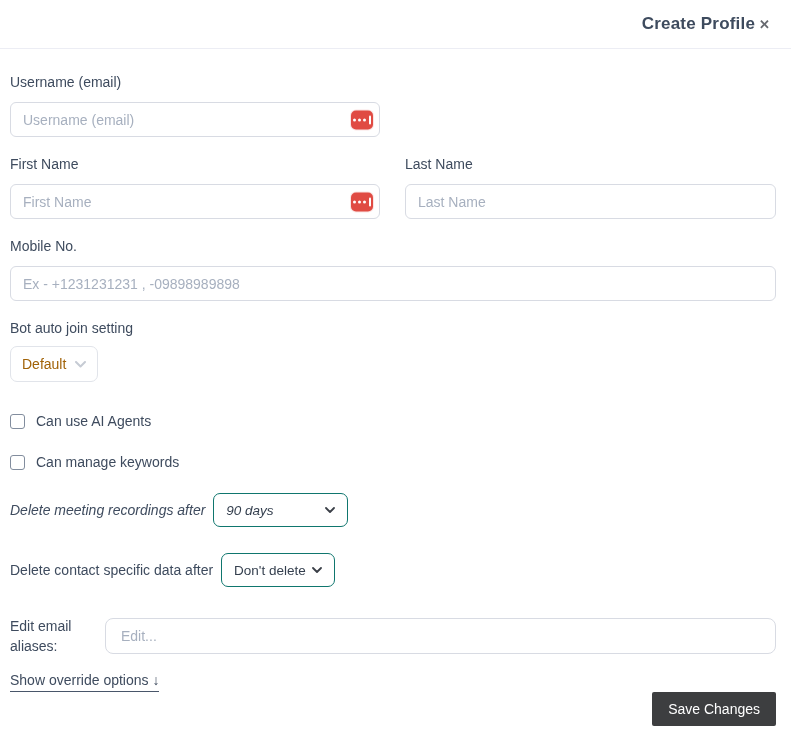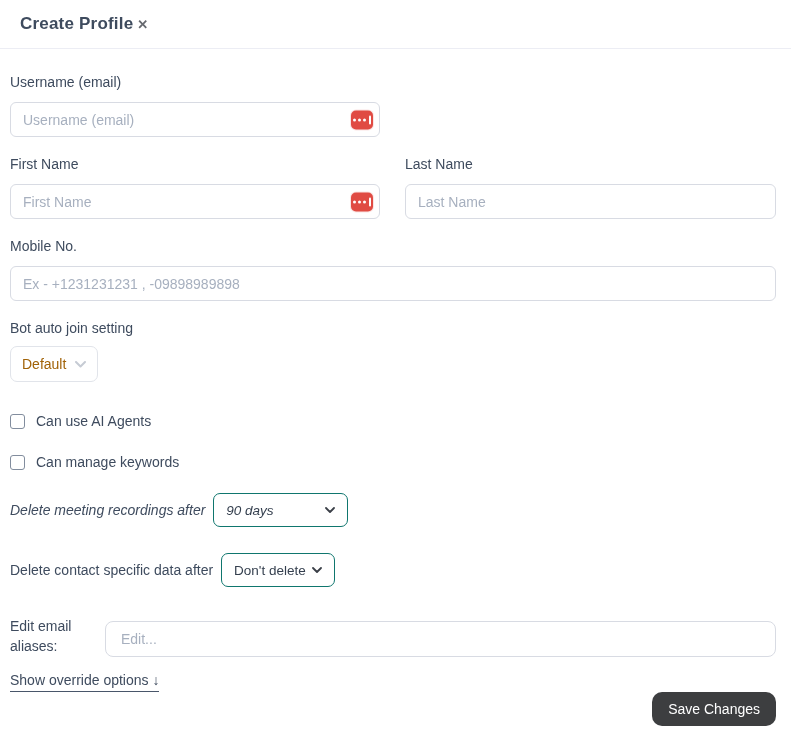--- a/index.html
+++ b/index.html
@@ -8,22 +8,22 @@
     background: #ffffff;
     font-family: "Liberation Sans", sans-serif;
     color: #3e4b5e;
     overflow: hidden;
   }
   .modal { width: 791px; height: 744px; background: #fff; display: flex; flex-direction: column; }
 
   
   .modal-header {
     height: 49px; flex: 0 0 49px;
-    display: flex; align-items: center; justify-content: flex-start;
-    padding: 0 17px 0 20px;
+    display: flex; align-items: center; justify-content: flex-end;
+    padding: 0 17px 0 10px;
     border-bottom: 1px solid #ecedf4;
   }
   .modal-title { font-size: 17px; font-weight: 700; letter-spacing: .2px; color: #3e4b5e; }
   .close-btn {
     background: none; border: none; cursor: pointer;
     color: #66696f; font-size: 13px; font-weight: 700; line-height: 1; padding: 4px;
     font-family: inherit;
   }
 
   
@@ -76,33 +76,33 @@
     display: inline-flex; align-items: center; justify-content: space-between;
     height: 34px; border: 1px solid #0f766e; border-radius: 7px;
     padding: 0 12px; font-size: 13.5px; color: #343f4e; cursor: pointer; background: #fff;
   }
   .select-90 { width: 135px; }
   .select-dd { width: 114px; }
 
   .inline-row { display: flex; align-items: center; font-size: 14px; }
   .inline-row .inline-label { margin-right: 8px; }
 
-  .aliases-row { display: flex; align-items: flex-end; }
+  .aliases-row { display: flex; align-items: center; }
   .aliases-label { flex: 0 0 95px; width: 95px; font-size: 14px; line-height: 1.45; }
   .aliases-input-wrap { flex: 1; }
 
   .override-link {
     display: inline-block; font-size: 14px; color: #3e4b5e;
     border-bottom: 1.5px solid #49566a; padding-bottom: 3px; cursor: pointer;
   }
 
   
   .modal-footer { display: flex; justify-content: flex-end; padding: 0 15px 21px 0; }
   .save-btn {
-    background: #3d3e40; color: #ffffff; border: none; border-radius: 10px;
+    background: #3d3e40; color: #ffffff; border: none; border-radius: 2px;
     height: 34px; padding: 0 16px; font-size: 14px; font-family: inherit; cursor: pointer;
   }
 
   
   .mt-sect1 { margin-top: 25px; }
   .mt-row   { margin-top: 19px; }
   .mt-cb1   { margin-top: 31px; }
   .mt-cb2   { margin-top: 25px; }
   .mt-sel1  { margin-top: 23px; font-style: italic; }
   .mt-sel2  { margin-top: 26px; }

